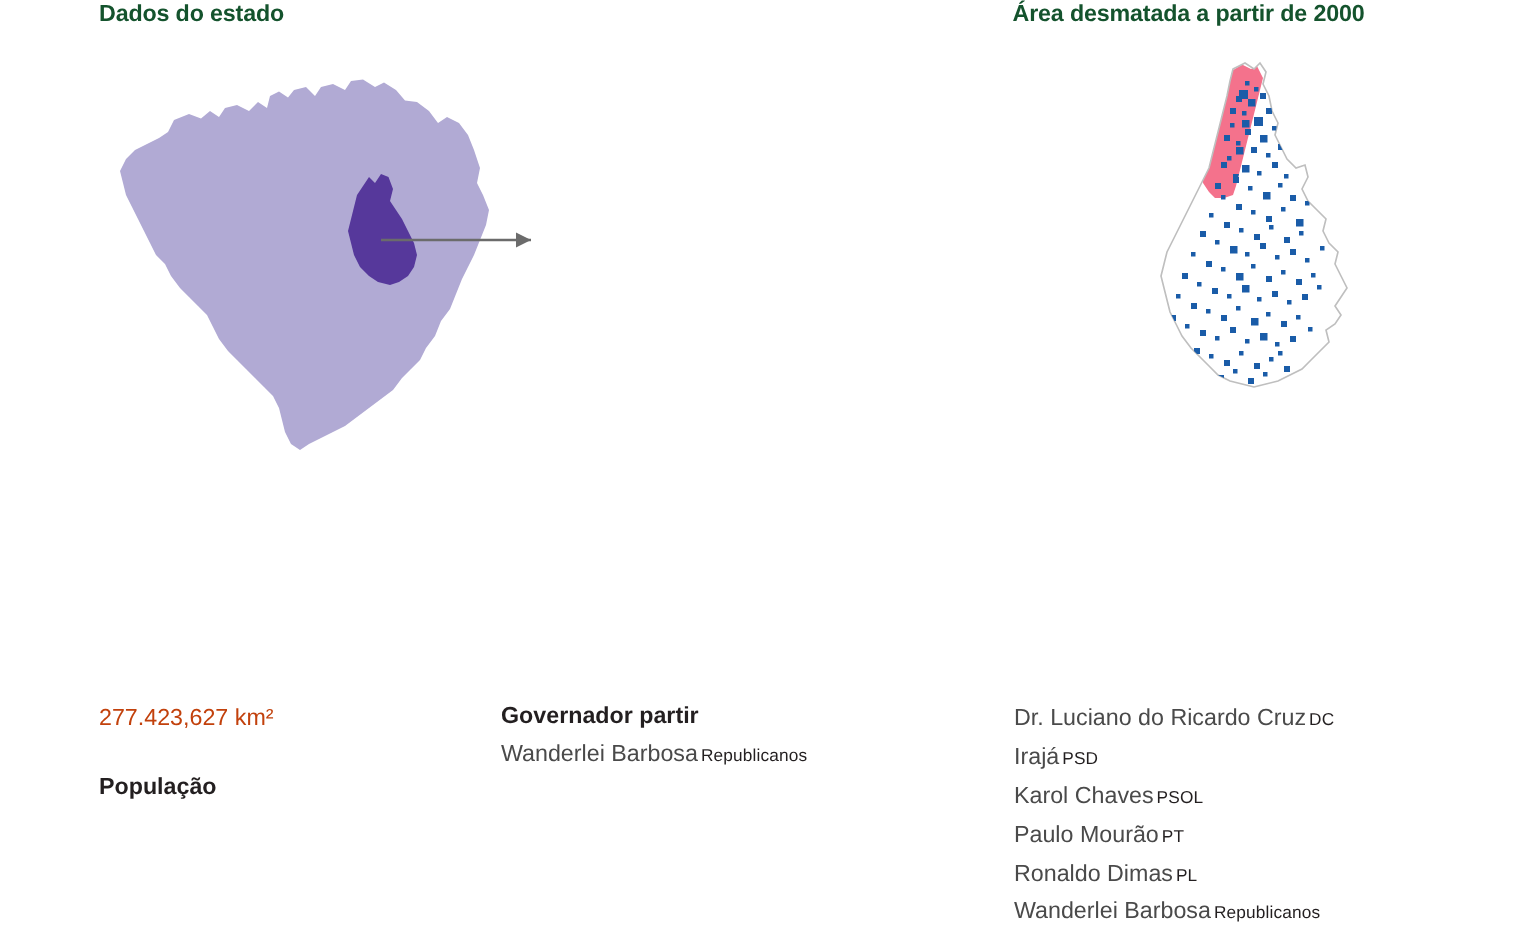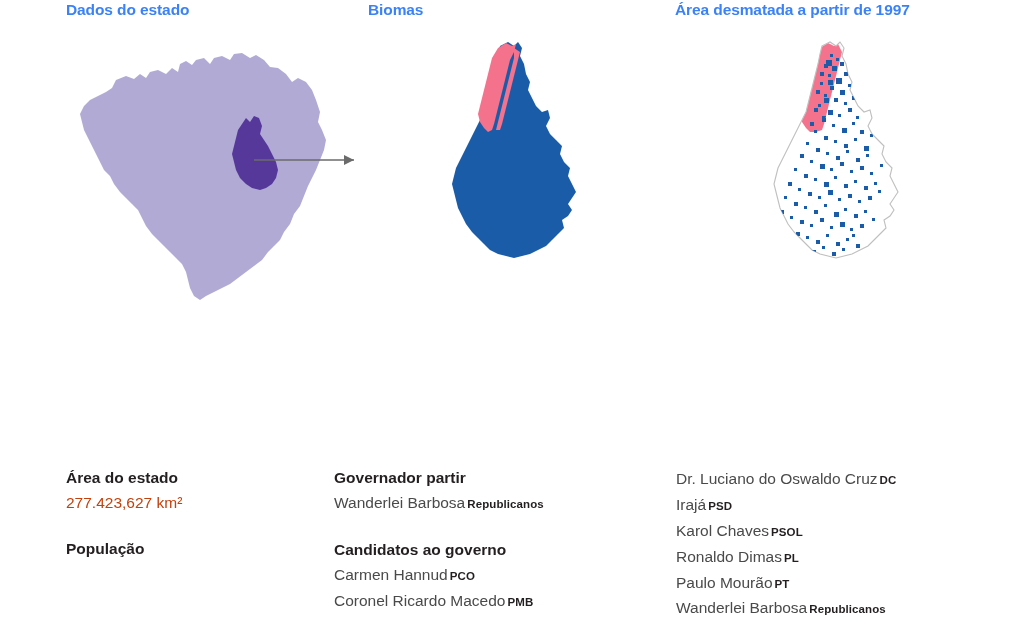--- a/index.html
+++ b/index.html
@@ -13,21 +13,21 @@
     font-family: "Liberation Sans", sans-serif;
     color: #3d3d3d;
     overflow: hidden;
     position: relative;
   }
 
   
   .panel-title {
     font-size: 15.5px;
     font-weight: bold;
-    color: #3b82f6;
+    color: #14532d;
     line-height: 1.3;
     letter-spacing: -0.1px;
   }
 
   
   #maps-row {
     position: absolute;
     left: 0; top: 0;
     width: 1023px;
     height: 330px;
@@ -84,21 +84,21 @@
     line-height: 1.62;
   }
   .person {
     font-size: 15.5px;
     color: #4a4a4a;
     line-height: 1.67;
     white-space: nowrap;
   }
   .party {
     font-size: 11.5px;
-    font-weight: bold;
+    font-weight: normal;
     color: #231f20;
     letter-spacing: 0.1px;
     margin-left: 2px;
   }
 </style>
 </head>
 <body>
 
 <div id="maps-row">
 
@@ -130,55 +130,23 @@
           L 182,136 L 180,128 L 178,120 L 180,112 L 182,104 L 184,96 Z"></path>
 
         <g stroke="#6b6b6b" fill="#6b6b6b">
           <line x1="200" y1="126" x2="300" y2="126" stroke-width="1.6"></line>
           <polygon points="300,126 290,121 290,131" stroke="none"></polygon>
         </g>
       </svg>
     </div>
   </div>
 
-  <div class="map-panel" id="panel-biomas">
-    <div class="panel-title">Biomas</div>
-    <div class="map-figure" id="fig-biomas">
-      <svg viewBox="0 0 160 255" xmlns="http://www.w3.org/2000/svg">
-
-        <path fill="#1a5ca8" d="
-          M 62,12 L 70,8 L 76,12 L 80,8 L 84,14 L 82,22 L 86,30 L 88,40
-          L 92,48 L 90,56 L 94,64 L 98,72 L 104,78 L 110,76 L 112,84
-          L 108,92 L 112,100 L 118,106 L 124,112 L 122,120 L 126,128
-          L 132,134 L 130,142 L 134,150 L 138,158 L 134,164 L 130,170
-          L 134,176 L 130,182 L 124,186 L 126,194 L 120,200 L 114,206
-          L 108,212 L 100,216 L 92,220 L 84,222 L 76,224 L 68,222
-          L 60,220 L 52,216 L 46,210 L 40,204 L 34,198 L 28,190
-          L 24,182 L 20,174 L 18,166 L 16,158 L 14,150 L 16,142
-          L 18,134 L 22,126 L 26,118 L 30,110 L 34,102 L 38,94
-          L 42,86 L 46,78 L 48,70 L 50,62 L 52,54 L 54,46 L 56,38
-          L 58,30 L 60,20 Z"></path>
-
-        <path fill="#f4728c" d="
-          M 60,14 L 68,9 L 74,12 L 78,10 L 76,18 L 72,26 L 70,34
-          L 68,42 L 66,50 L 64,58 L 62,66 L 60,74 L 58,82 L 56,90
-          L 54,96 L 50,98 L 46,94 L 42,88 L 40,80 L 42,72 L 44,64
-          L 46,56 L 48,48 L 50,40 L 52,32 L 54,24 Z"></path>
-
-        <path fill="#f4728c" d="
-          M 76,14 L 82,18 L 80,26 L 78,34 L 76,42 L 74,50 L 72,58
-          L 70,66 L 68,74 L 66,82 L 64,90 L 62,96 L 58,96 L 60,88
-          L 62,80 L 64,72 L 66,64 L 68,56 L 70,48 L 72,40 L 74,32
-          L 76,24 Z"></path>
-      </svg>
-    </div>
-  </div>
 
   <div class="map-panel" id="panel-desmat">
-    <div class="panel-title">Área desmatada a partir de 1997</div>
+    <div class="panel-title">Área desmatada a partir de 2000</div>
     <div class="map-figure" id="fig-desmat">
       <svg viewBox="0 0 160 255" xmlns="http://www.w3.org/2000/svg">
         <defs>
           <clipPath id="clip-state">
             <path d="
               M 62,12 L 70,8 L 76,12 L 80,8 L 84,14 L 82,22 L 86,30 L 88,40
               L 92,48 L 90,56 L 94,64 L 98,72 L 104,78 L 110,76 L 112,84
               L 108,92 L 112,100 L 118,106 L 124,112 L 122,120 L 126,128
               L 132,134 L 130,142 L 134,150 L 138,158 L 134,164 L 130,170
               L 134,176 L 130,182 L 124,186 L 126,194 L 120,200 L 114,206
@@ -346,41 +314,35 @@
 
   
 
   
 </div>
 
 <div id="data-row">
 
   <div class="data-col" id="col-stats">
     <div class="block">
-      <div class="block-label">Área do estado</div>
       <div class="block-value">277.423,627 km²</div>
     </div>
     <div class="block">
       <div class="block-label">População</div>
     </div>
   </div>
 
   <div class="data-col" id="col-governor">
     <div class="block">
       <div class="block-label">Governador partir</div>
       <div class="person"><span>Wanderlei Barbosa</span><span class="party">Republicanos</span></div>
     </div>
-    <div class="block">
-      <div class="block-label">Candidatos ao governo</div>
-      <div class="person"><span>Carmen Hannud</span><span class="party">PCO</span></div>
-      <div class="person"><span>Coronel Ricardo Macedo</span><span class="party">PMB</span></div>
-    </div>
   </div>
 
   <div class="data-col" id="col-candidates">
-    <div class="person"><span>Dr. Luciano do Oswaldo Cruz</span><span class="party">DC</span></div>
+    <div class="person"><span>Dr. Luciano do Ricardo Cruz</span><span class="party">DC</span></div>
     <div class="person"><span>Irajá</span><span class="party">PSD</span></div>
     <div class="person"><span>Karol Chaves</span><span class="party">PSOL</span></div>
+    <div class="person"><span>Paulo Mourão</span><span class="party">PT</span></div>
     <div class="person"><span>Ronaldo Dimas</span><span class="party">PL</span></div>
-    <div class="person"><span>Paulo Mourão</span><span class="party">PT</span></div>
     <div class="person"><span>Wanderlei Barbosa</span><span class="party">Republicanos</span></div>
   </div>
 </div>
 
 </body></html>

